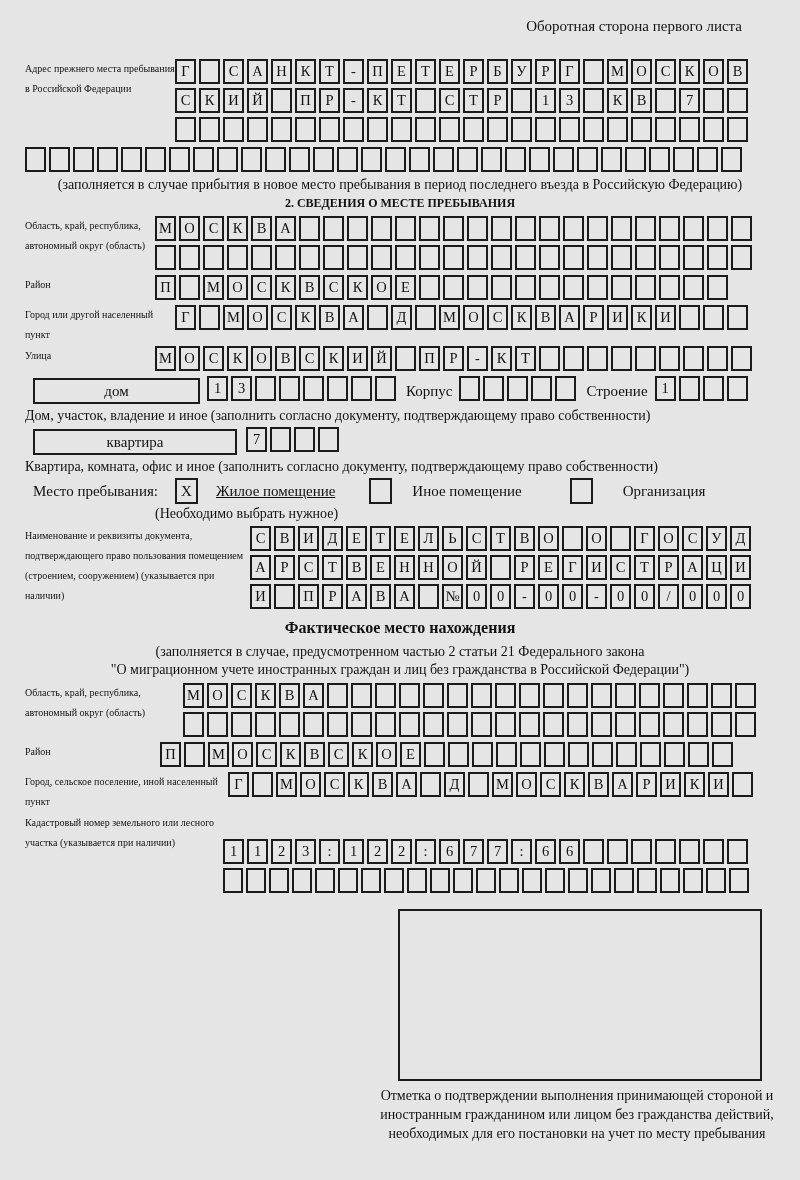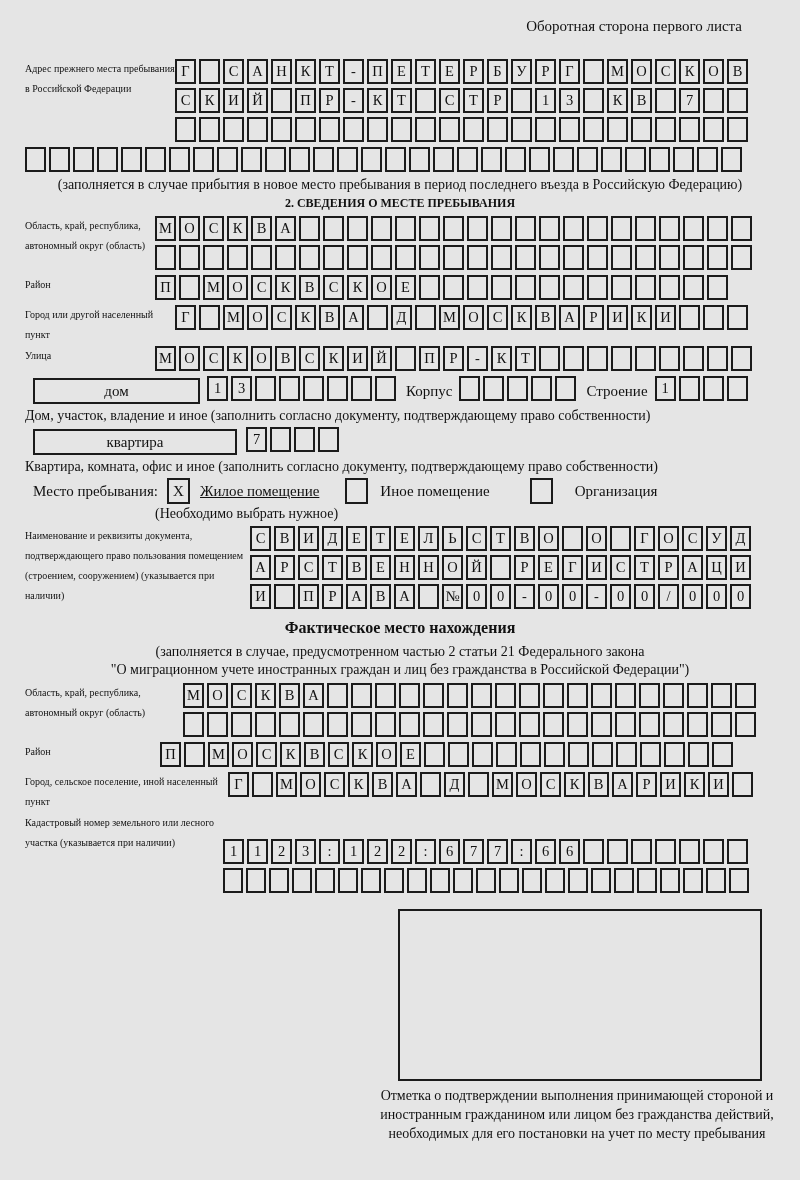--- a/index.html
+++ b/index.html
@@ -28,21 +28,21 @@
   .tight .cell{width:20px;}
   .mt24{margin-top:24px;}
   .hrow{display:flex;align-items:center;margin:0 0 2px 8px;}
   .labelbox{
     box-sizing:border-box;border:2px solid #1b1b1b;height:26px;
     text-align:center;font-size:15px;line-height:22px;flex:0 0 auto;
   }
   .bw167{width:167px;margin-right:7px;}
   .bw200{width:204px;margin-right:9px;}
   .inlab{font-size:15px;line-height:26px;margin:0 7px;flex:0 0 auto;}
-  .stay-row{display:flex;align-items:center;margin:3px 0 2px 8px;}
+  .stay-row{display:flex;align-items:center;margin:3px 0 2px 8px;gap:8px;}
   .stay-label{font-size:15px;margin-right:9px;}
   .checkbox{
     display:inline-block;box-sizing:border-box;width:23px;height:26px;
     border:2px solid #1b1b1b;text-align:center;font-size:15px;line-height:22px;
   }
   .opt-label{font-size:15px;}
   .gap1{margin-left:10px;margin-right:26px;text-decoration:underline;}
   .gap2{margin-left:12px;margin-right:40px;text-align:center;}
   .gap3{margin-left:22px;}
   .stay-note{font-size:14px;width:320px;margin:0 0 4px 130px;}

